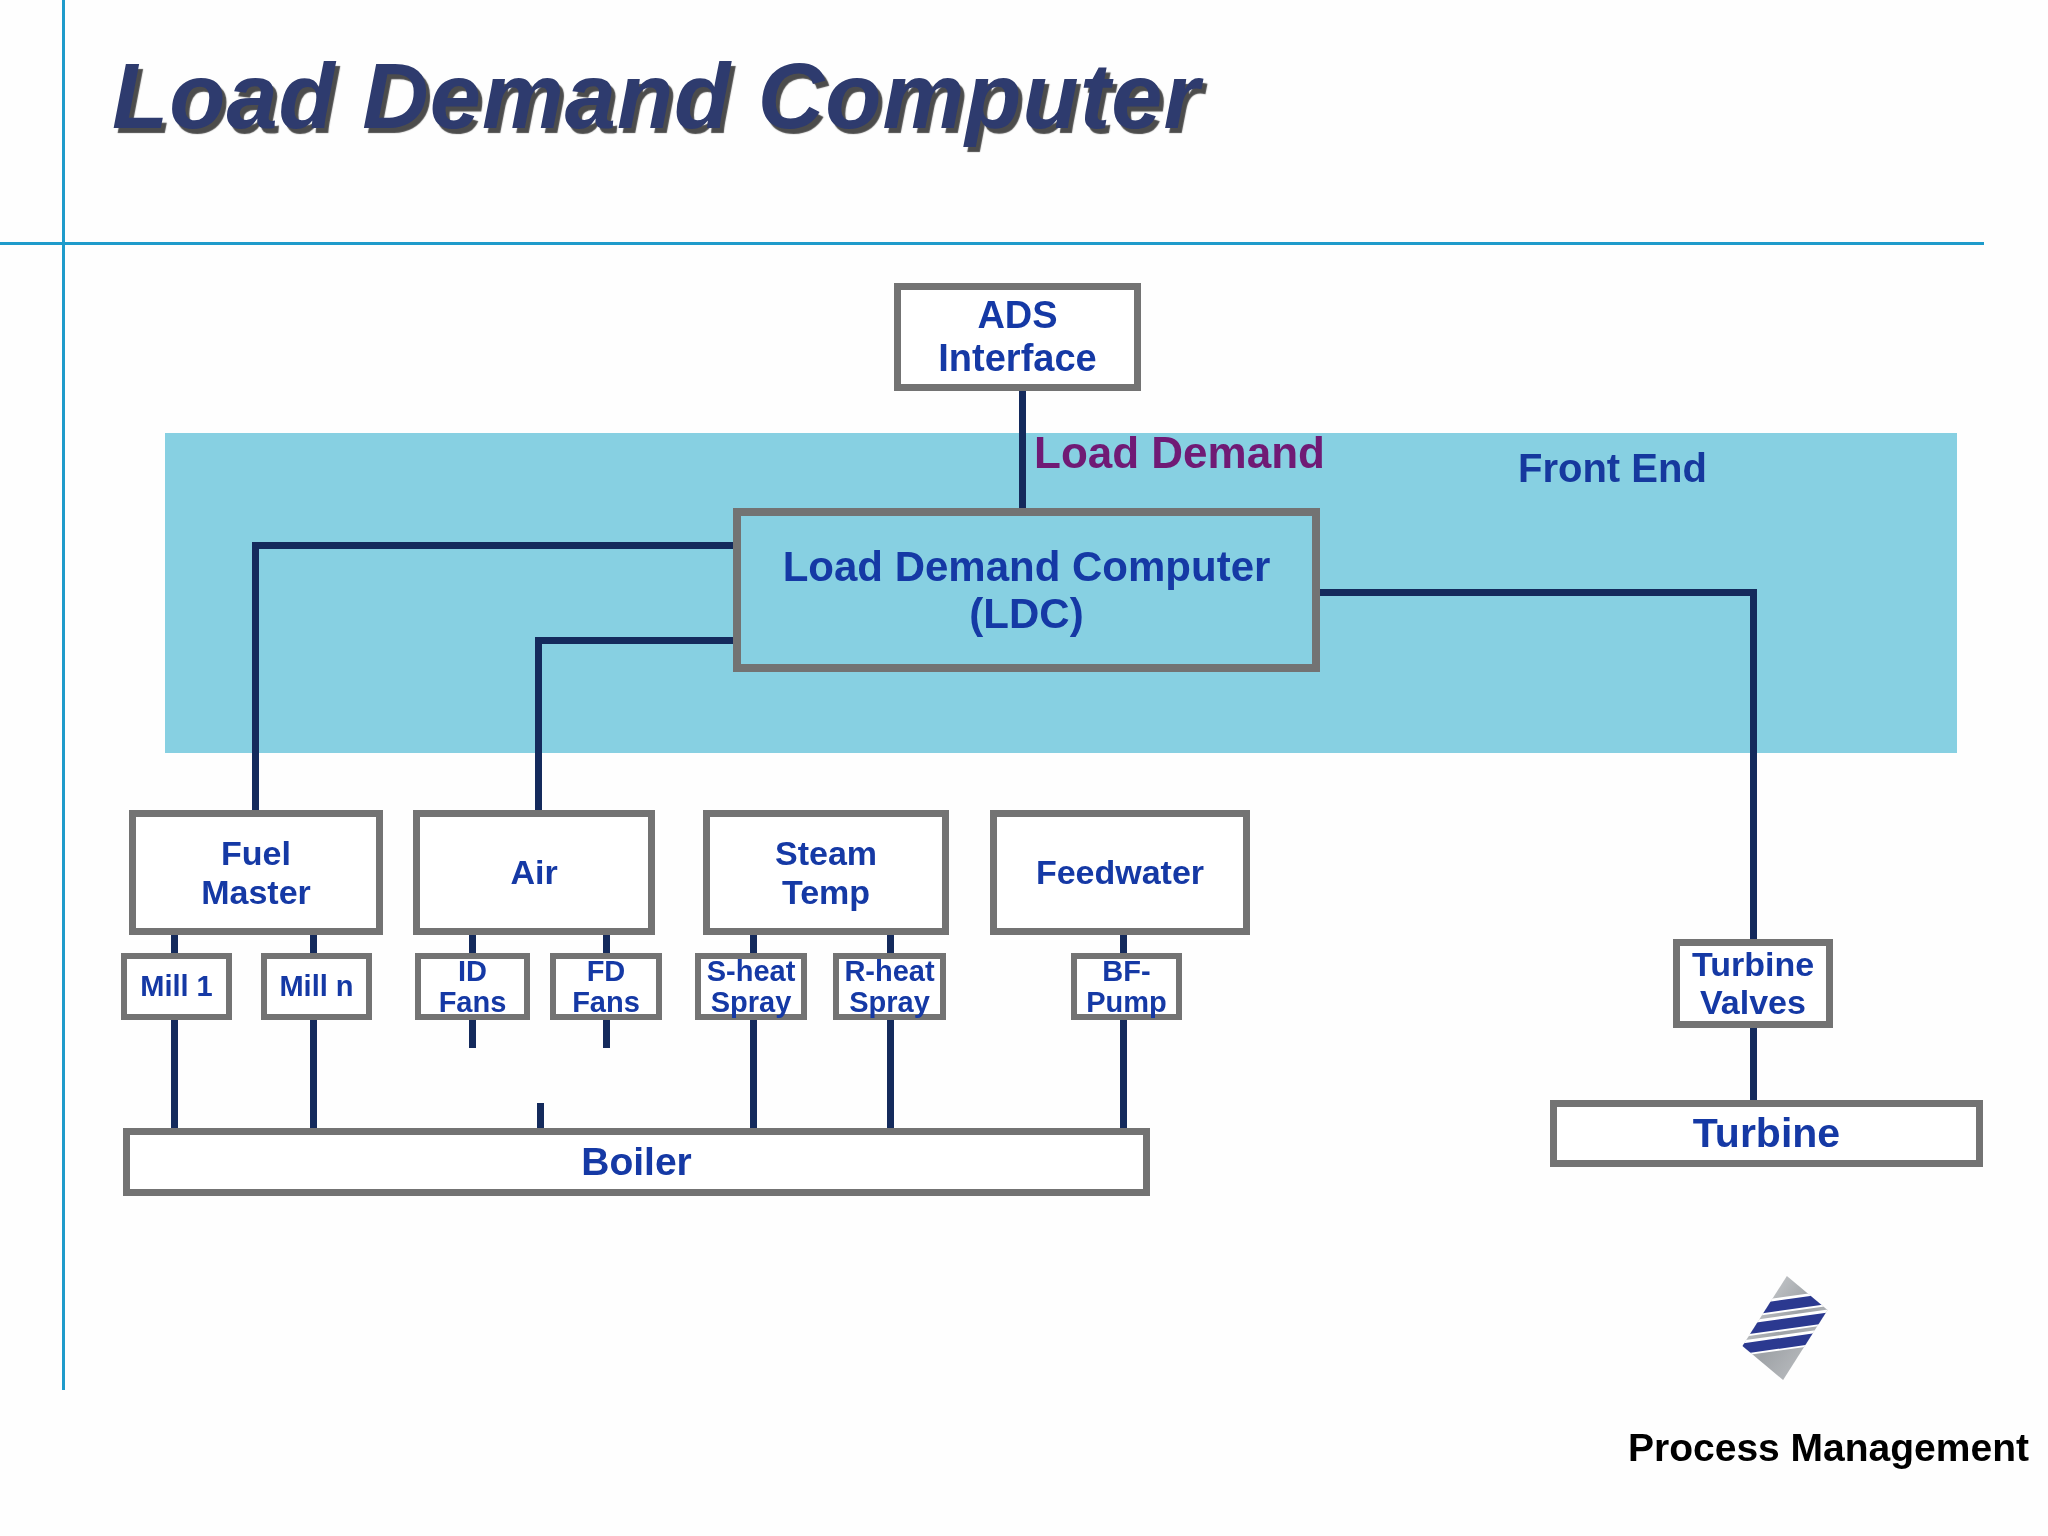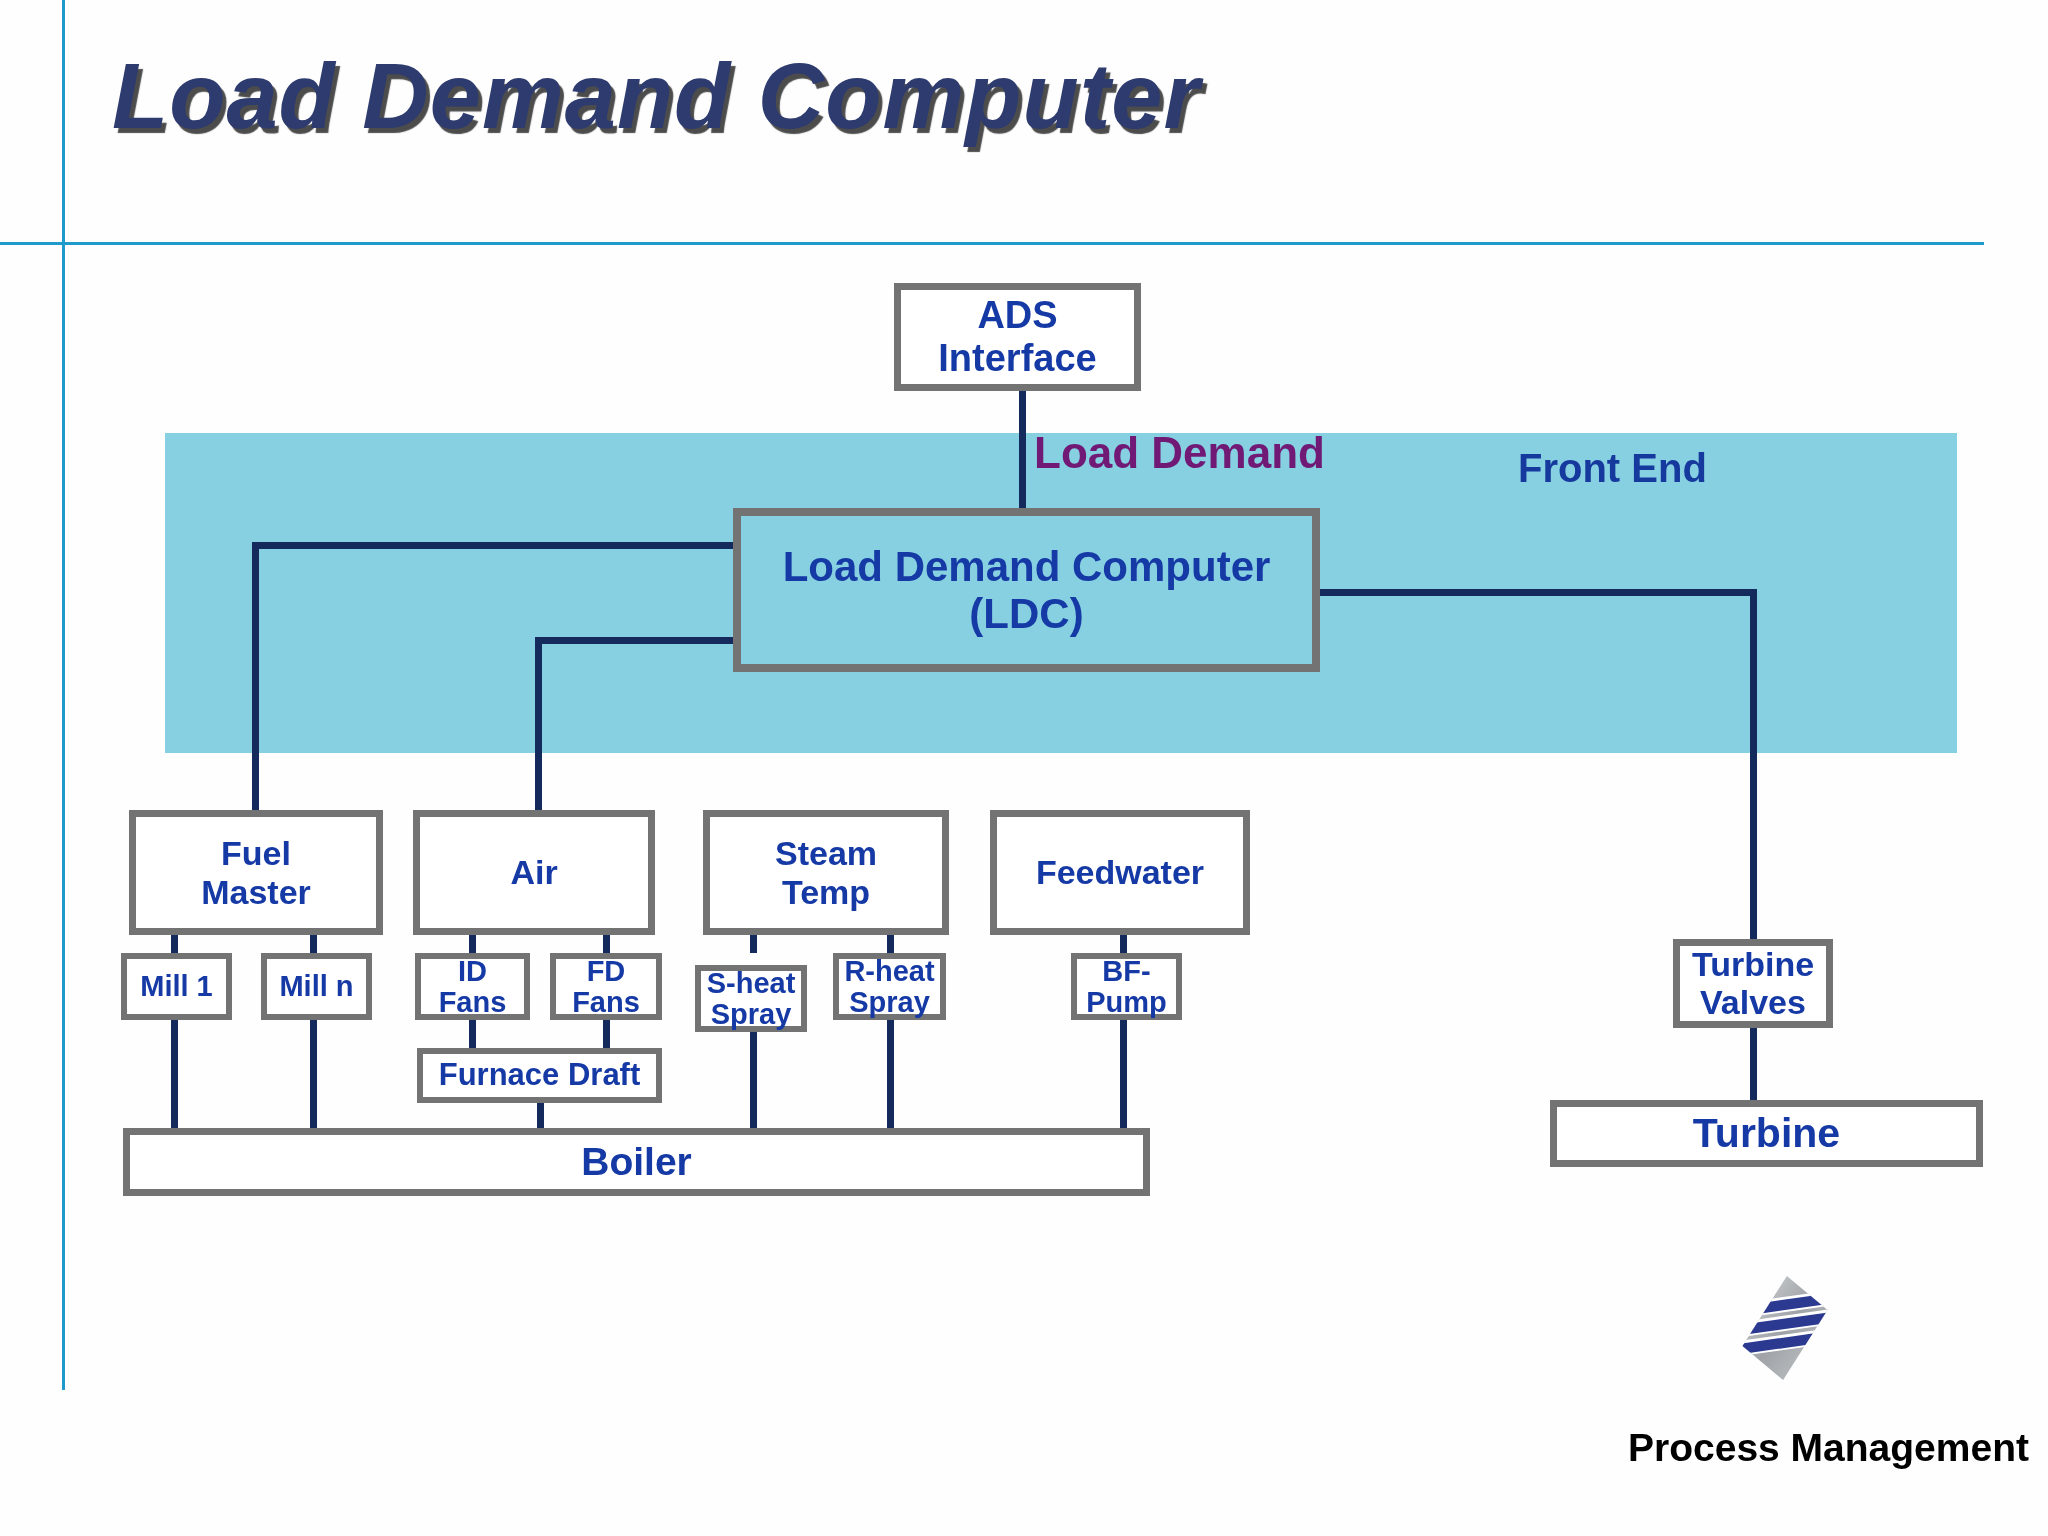--- a/index.html
+++ b/index.html
@@ -55,21 +55,21 @@
   #box-ads{left:894px;top:283px;width:247px;height:108px;font-size:38px;}
   #box-ldc{left:733px;top:508px;width:587px;height:164px;font-size:42px;background:#87d0e2;border-width:8px;}
   #box-fuel-master{left:129px;top:810px;width:254px;height:125px;font-size:34px;}
   #box-air{left:413px;top:810px;width:242px;height:125px;font-size:34px;}
   #box-steam-temp{left:703px;top:810px;width:246px;height:125px;font-size:34px;}
   #box-feedwater{left:990px;top:810px;width:260px;height:125px;font-size:34px;}
   #box-mill1{left:121px;top:953px;width:111px;height:67px;font-size:29px;border-width:6px;}
   #box-milln{left:261px;top:953px;width:111px;height:67px;font-size:29px;border-width:6px;}
   #box-id-fans{left:415px;top:953px;width:115px;height:67px;font-size:29px;border-width:6px;line-height:1.05;}
   #box-fd-fans{left:550px;top:953px;width:112px;height:67px;font-size:29px;border-width:6px;line-height:1.05;}
-  #box-sheat{left:695px;top:953px;width:112px;height:67px;font-size:29px;border-width:6px;line-height:1.05;margin-top:12px;}
+  #box-sheat{left:695px;top:953px;width:112px;height:67px;font-size:29px;border-width:6px;line-height:1.05;}
   #box-rheat{left:833px;top:953px;width:113px;height:67px;font-size:29px;border-width:6px;line-height:1.05;}
   #box-bf-pump{left:1071px;top:953px;width:111px;height:67px;font-size:29px;border-width:6px;line-height:1.05;}
   #box-turbine-valves{left:1673px;top:939px;width:160px;height:89px;font-size:34px;line-height:1.1;}
   #box-furnace-draft{left:417px;top:1048px;width:245px;height:55px;font-size:31px;border-width:6px;}
   #box-boiler{left:123px;top:1128px;width:1027px;height:68px;font-size:39px;}
   #box-turbine{left:1550px;top:1100px;width:433px;height:67px;font-size:41px;}
 
   
   .logo-emblem{position:absolute;left:1742px;top:1276px;width:86px;height:104px;}
   .logo-brand{position:absolute;left:1630px;top:1366px;font-size:56px;font-weight:bold;
@@ -175,23 +175,20 @@
   <div class="box" id="box-bf-pump">
     <span>BF-</span>
     <span>Pump</span>
   </div>
 
   <div class="box" id="box-turbine-valves">
     <span>Turbine</span>
     <span>Valves</span>
   </div>
 
-  <div class="box" id="box-furnace-draft">
-    <span>Furnace Draft</span>
-  </div>
 
   <div class="box" id="box-boiler">
     <span>Boiler</span>
   </div>
 
   <div class="box" id="box-turbine">
     <span>Turbine</span>
   </div>
 
   <svg class="logo-emblem" viewBox="0 0 90 110" xmlns="http://www.w3.org/2000/svg">

